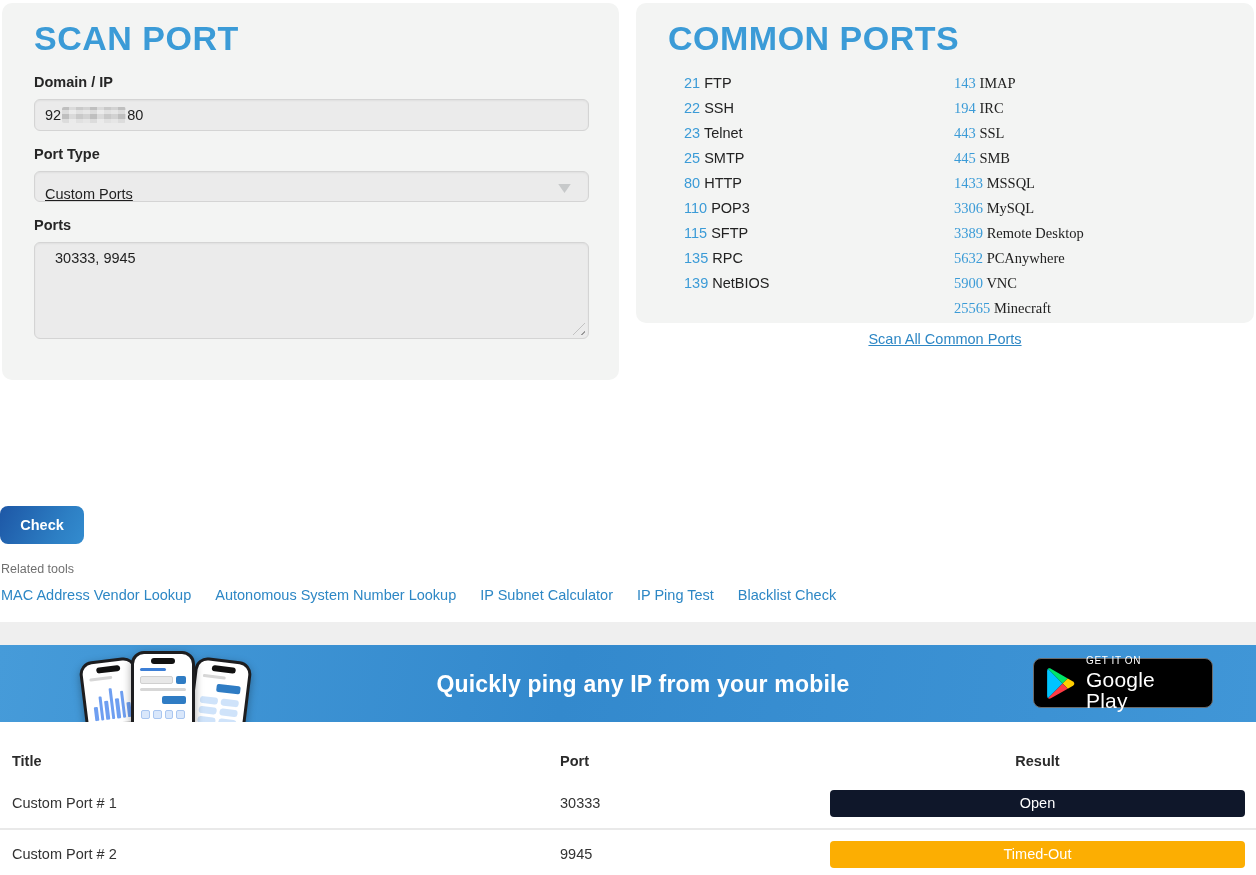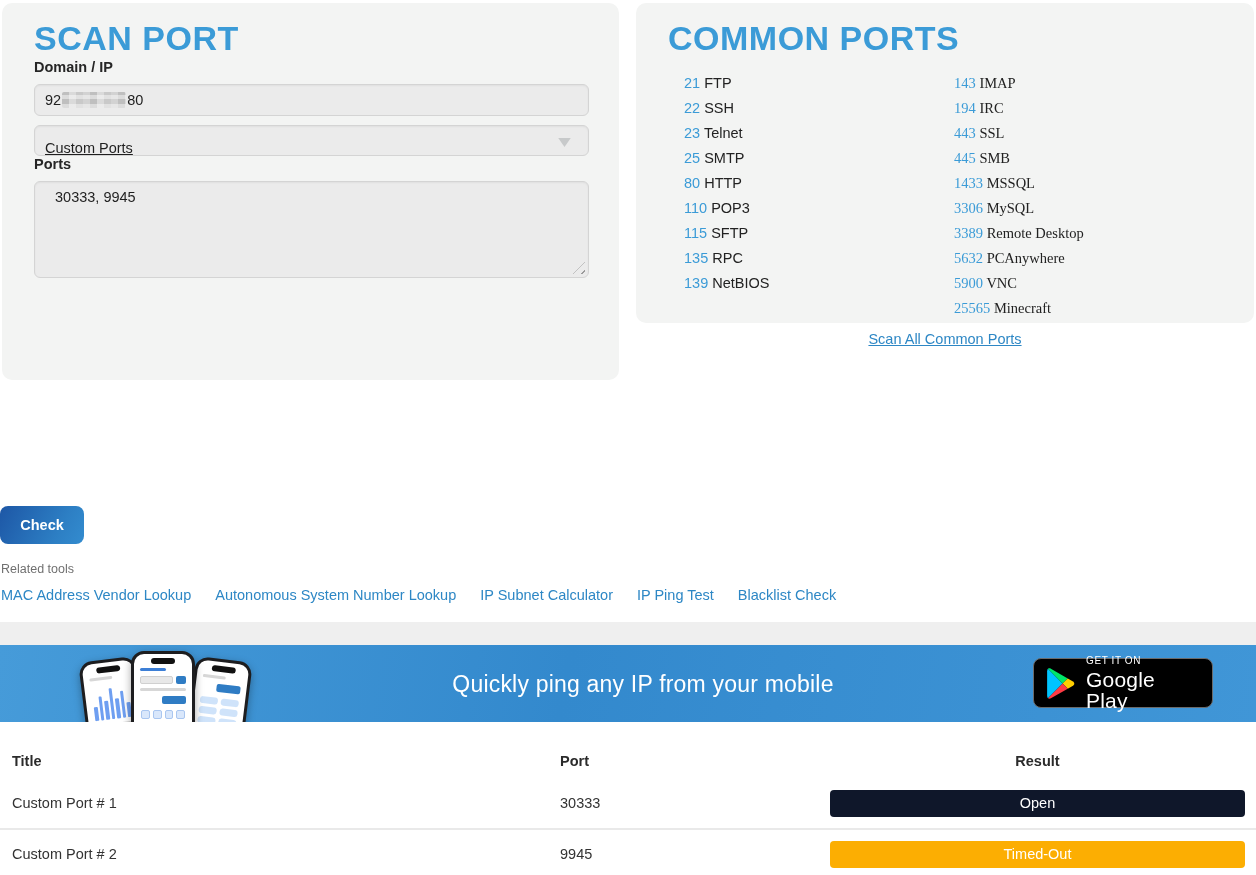--- a/index.html
+++ b/index.html
@@ -6,21 +6,21 @@
   html, body { width: 1256px; height: 875px; overflow: hidden; }
   body { font-family: "Liberation Sans", "DejaVu Sans", sans-serif; background: #fff; color: #222; }
   .page { position: relative; width: 1256px; height: 875px; overflow: hidden; }
 
   
   .card { position: absolute; background: #f3f4f3; border-radius: 10px; }
   .scan-card { left: 2px; top: 3px; width: 617px; height: 377px; padding: 14px 32px 0 32px; }
   .common-card { left: 636px; top: 3px; width: 618px; height: 320px; padding: 14px 32px 0 32px; }
   .card h1 { color: var(--accent, #3b9bd7); font-size: 34px; font-weight: 600; letter-spacing: 0.5px; line-height: 42px; }
 
-  .field-label { display: block; font-size: 14.5px; font-weight: 700; color: #262626; margin-top: 0; }
+  .field-label { display: block; font-size: 14.5px; font-weight: 700; color: #262626; margin-top: 15px; }
   .text-input, .select-box, .textarea-box {
     margin-top: 9px; width: 555px; background: #ebebeb;
     border: 1px solid #d4d4d4; border-radius: 6px;
     box-shadow: inset 0 1px 2px rgba(0,0,0,0.05);
     font-size: 14.5px; color: #1f1f1f;
   }
   .text-input { height: 32px; line-height: 30px; padding: 0 10px; }
   .redacted-block {
     display: inline-block; width: 64px; height: 16px; vertical-align: -3px; margin: 0 1px;
     background-image:
@@ -67,21 +67,21 @@
   .rlink { font-size: 14.5px; color: var(--link, #2d87c5); text-decoration: none; cursor: pointer; white-space: nowrap; }
 
   
   .gray-band { position: absolute; left: 0; top: 622px; width: 1256px; height: 23px; background: #efefef; }
   .banner {
     position: absolute; left: 0; top: 645px; width: 1256px; height: 77px; overflow: hidden;
     background: linear-gradient(100deg, #469bd9 0%, #3389cd 45%, #4096d7 100%);
   }
   .banner-headline {
     position: absolute; left: 250px; right: 220px; top: 50%; transform: translateY(-50%);
-    text-align: center; color: #fff; font-size: 23px; font-weight: 400; letter-spacing: 0.2px;
+    text-align: center; color: #fff; font-size: 23px; font-weight: 700; letter-spacing: 0.2px;
   }
 
   
   .phones { position: absolute; left: 85px; top: 5px; width: 170px; height: 130px; }
   .phone { position: absolute; background: #fff; border: 3px solid #1d1d1f; border-radius: 13px; box-shadow: 0 3px 8px rgba(0,0,0,0.35); overflow: hidden; }
   .phone-left { left: 0; top: 9px; width: 57px; height: 115px; transform: rotate(-7deg); z-index: 1; }
   .phone-mid { left: 46px; top: 1px; width: 64px; height: 122px; z-index: 3; }
   .phone-right { left: 104px; top: 9px; width: 57px; height: 115px; transform: rotate(7deg); z-index: 2; }
   .p-notch { width: 24px; height: 6px; background: #111; border-radius: 3px; margin: 4px auto 3px; }
   .p-line { height: 3px; background: #d7d7d7; border-radius: 2px; margin: 4px 6px 0; }
@@ -129,20 +129,21 @@
 <div class="page">
 
   <section class="card scan-card">
     <h1>SCAN PORT</h1>
 
     <label class="field-label">Domain / IP</label>
     <div class="text-input">
       <span>92</span><span class="redacted-block"></span><span>80</span>
     </div>
 
+    <label class="field-label">Port Type</label>
     <div class="select-box">
       <span>Custom Ports</span>
       <span class="caret-icon"></span>
     </div>
 
     <label class="field-label">Ports</label>
     <div class="textarea-box">
       <span>30333, 9945</span>
       <span class="resize-handle"></span>
     </div>

